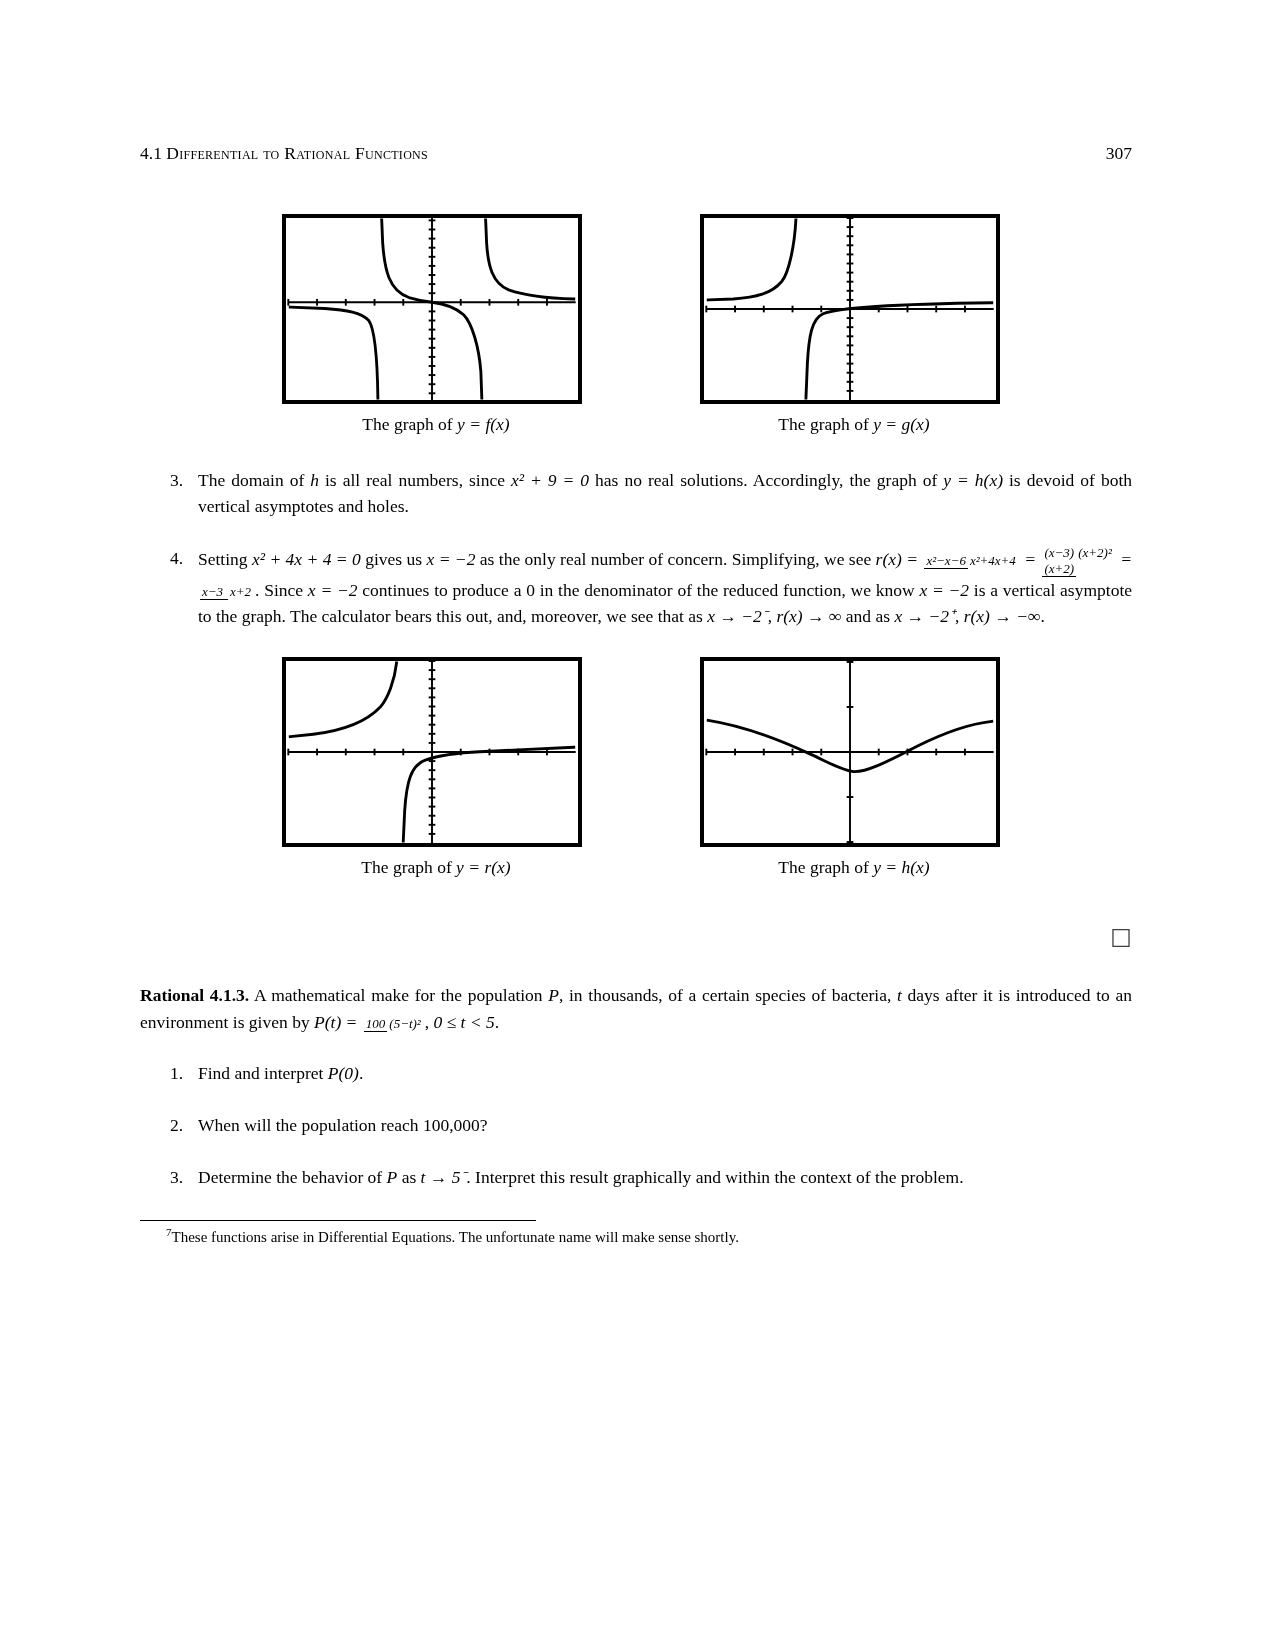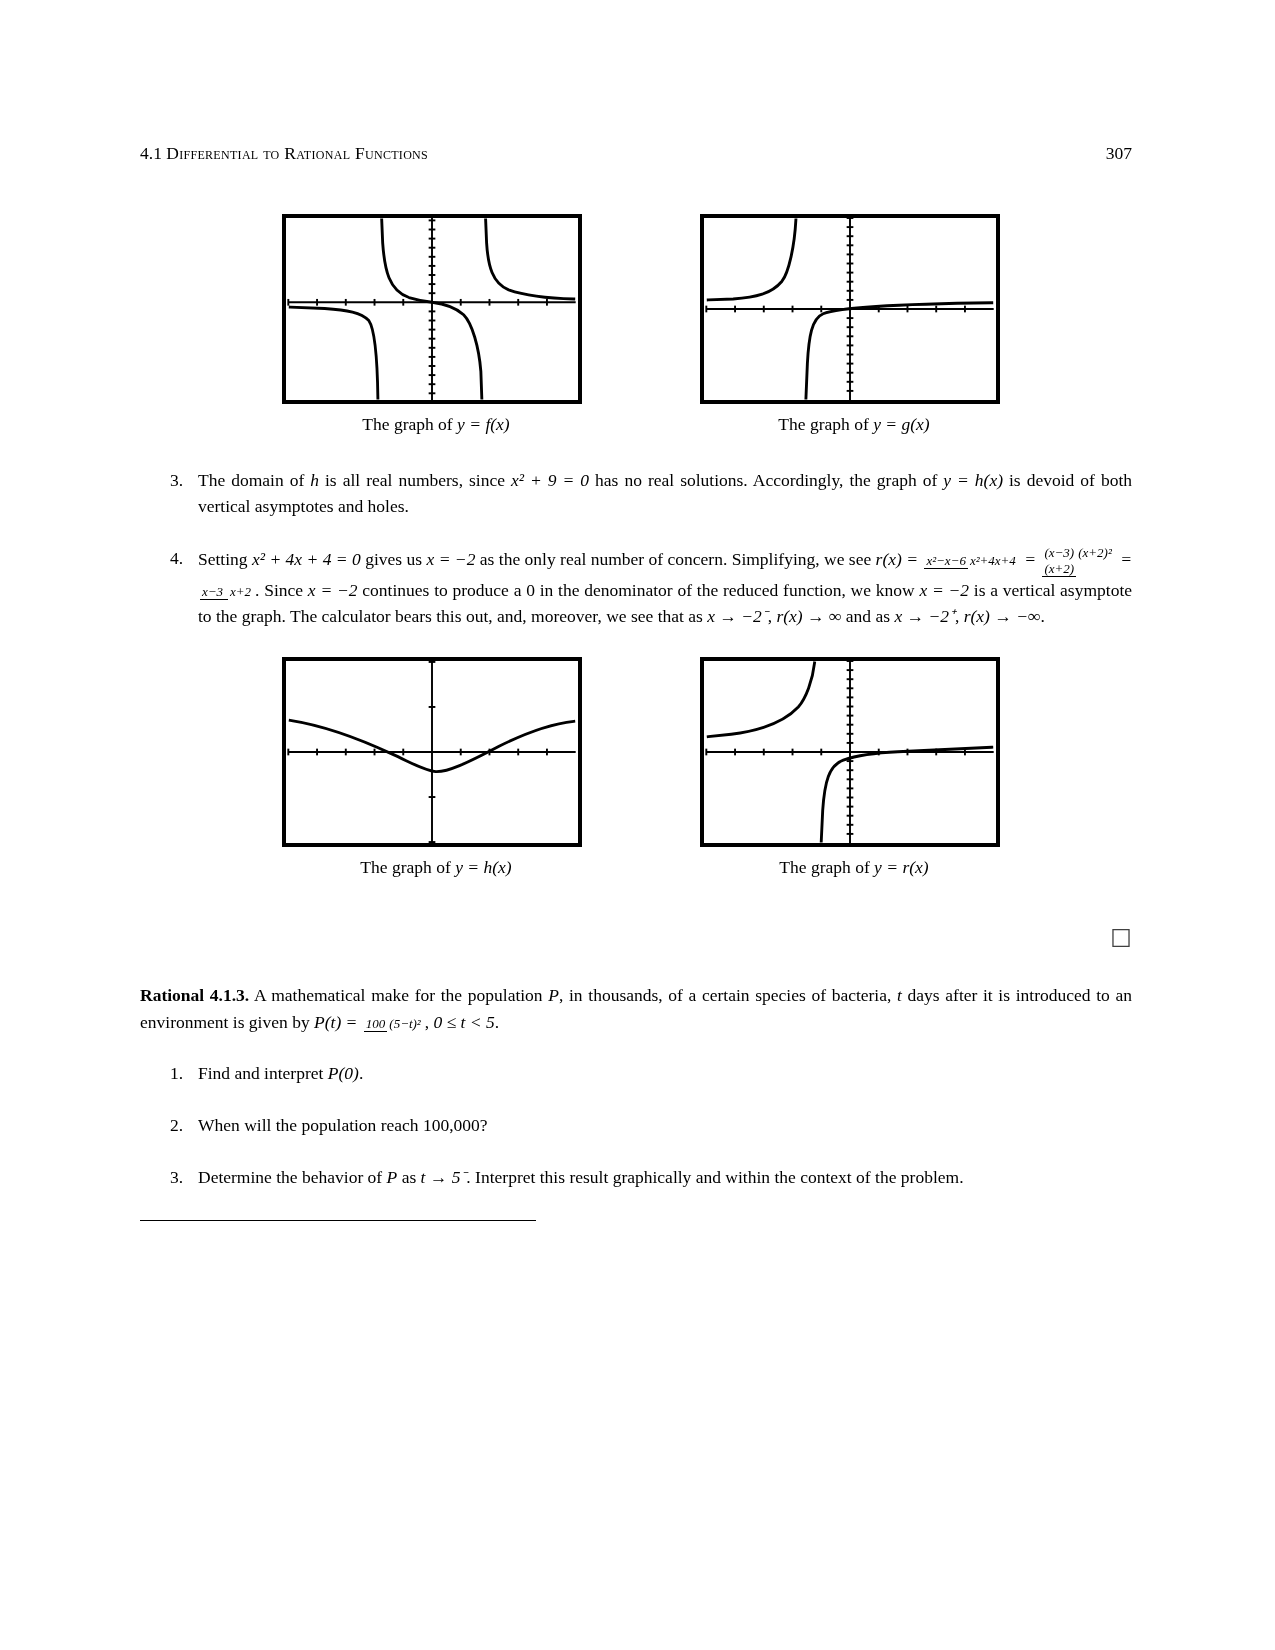--- a/index.html
+++ b/index.html
@@ -164,42 +164,20 @@
             <span class="den">x+2</span>
           </span><span>.  Since </span><span class="mi">x = −2</span><span> continues to produce a 0 in the denominator of the reduced function, we know </span><span class="mi">x = −2</span><span> is a vertical asymptote to the graph.  The calculator bears this out, and, moreover, we see that as </span><span class="mi">x → −2⁻</span><span>, </span><span class="mi">r(x) → ∞</span><span> and as </span><span class="mi">x → −2⁺</span><span>, </span><span class="mi">r(x) → −∞</span><span>.</span></span>
     </div>
   </div>
 
   <div class="figrow row2">
     <figure class="calcfig">
       <svg class="calc" width="300" height="190" viewBox="0 0 300 190">
         <line class="axis" x1="0" y1="95" x2="300" y2="95"></line>
         <line class="axis" x1="150" y1="0" x2="150" y2="190"></line>
-        <path class="curve" d="M2 62 C40 68 78 83 108 97 C128 106 143 115 154 115.5 C166 116 186 107 220 89 C252 73 280 65 298 63"></path>
-      <line x1="0" y1="91.5" x2="0" y2="98.5" class="tick"></line>
-          <line x1="30" y1="91.5" x2="30" y2="98.5" class="tick"></line>
-          <line x1="60" y1="91.5" x2="60" y2="98.5" class="tick"></line>
-          <line x1="90" y1="91.5" x2="90" y2="98.5" class="tick"></line>
-          <line x1="120" y1="91.5" x2="120" y2="98.5" class="tick"></line>
-          <line x1="180" y1="91.5" x2="180" y2="98.5" class="tick"></line>
-          <line x1="210" y1="91.5" x2="210" y2="98.5" class="tick"></line>
-          <line x1="240" y1="91.5" x2="240" y2="98.5" class="tick"></line>
-          <line x1="270" y1="91.5" x2="270" y2="98.5" class="tick"></line>
-          <line x1="146.5" y1="1" x2="153.5" y2="1" class="tick"></line>
-          <line x1="146.5" y1="48" x2="153.5" y2="48" class="tick"></line>
-          <line x1="146.5" y1="142" x2="153.5" y2="142" class="tick"></line>
-          <line x1="146.5" y1="189" x2="153.5" y2="189" class="tick"></line>
-        </svg>
-      <figcaption class="caption"><span>The graph of </span><span class="mi">y = h(x)</span></figcaption>
-    </figure>
-
-    <figure class="calcfig">
-      <svg class="calc" width="300" height="190" viewBox="0 0 300 190">
-        <line class="axis" x1="0" y1="95" x2="300" y2="95"></line>
-        <line class="axis" x1="150" y1="0" x2="150" y2="190"></line>
         <path class="curve" d="M2 79 L26 76.5 C54 73 80 65 96 48 C104 39 111 20 113 2"></path>
         <path class="curve" d="M120 188 L121.5 156 C123.5 126 128 109 143 103.5 C162 97 185 95.5 200 94.8 C235 93 272 91 298 90"></path>
       <line x1="0" y1="91.5" x2="0" y2="98.5" class="tick"></line>
           <line x1="30" y1="91.5" x2="30" y2="98.5" class="tick"></line>
           <line x1="60" y1="91.5" x2="60" y2="98.5" class="tick"></line>
           <line x1="90" y1="91.5" x2="90" y2="98.5" class="tick"></line>
           <line x1="120" y1="91.5" x2="120" y2="98.5" class="tick"></line>
           <line x1="180" y1="91.5" x2="180" y2="98.5" class="tick"></line>
           <line x1="210" y1="91.5" x2="210" y2="98.5" class="tick"></line>
           <line x1="240" y1="91.5" x2="240" y2="98.5" class="tick"></line>
@@ -219,20 +197,42 @@
           <line x1="146.5" y1="123.5" x2="153.5" y2="123.5" class="tick"></line>
           <line x1="146.5" y1="133" x2="153.5" y2="133" class="tick"></line>
           <line x1="146.5" y1="142.5" x2="153.5" y2="142.5" class="tick"></line>
           <line x1="146.5" y1="152" x2="153.5" y2="152" class="tick"></line>
           <line x1="146.5" y1="161.5" x2="153.5" y2="161.5" class="tick"></line>
           <line x1="146.5" y1="171" x2="153.5" y2="171" class="tick"></line>
           <line x1="146.5" y1="180.5" x2="153.5" y2="180.5" class="tick"></line>
         </svg>
       <figcaption class="caption"><span>The graph of </span><span class="mi">y = r(x)</span></figcaption>
     </figure>
+
+    <figure class="calcfig">
+      <svg class="calc" width="300" height="190" viewBox="0 0 300 190">
+        <line class="axis" x1="0" y1="95" x2="300" y2="95"></line>
+        <line class="axis" x1="150" y1="0" x2="150" y2="190"></line>
+        <path class="curve" d="M2 62 C40 68 78 83 108 97 C128 106 143 115 154 115.5 C166 116 186 107 220 89 C252 73 280 65 298 63"></path>
+      <line x1="0" y1="91.5" x2="0" y2="98.5" class="tick"></line>
+          <line x1="30" y1="91.5" x2="30" y2="98.5" class="tick"></line>
+          <line x1="60" y1="91.5" x2="60" y2="98.5" class="tick"></line>
+          <line x1="90" y1="91.5" x2="90" y2="98.5" class="tick"></line>
+          <line x1="120" y1="91.5" x2="120" y2="98.5" class="tick"></line>
+          <line x1="180" y1="91.5" x2="180" y2="98.5" class="tick"></line>
+          <line x1="210" y1="91.5" x2="210" y2="98.5" class="tick"></line>
+          <line x1="240" y1="91.5" x2="240" y2="98.5" class="tick"></line>
+          <line x1="270" y1="91.5" x2="270" y2="98.5" class="tick"></line>
+          <line x1="146.5" y1="1" x2="153.5" y2="1" class="tick"></line>
+          <line x1="146.5" y1="48" x2="153.5" y2="48" class="tick"></line>
+          <line x1="146.5" y1="142" x2="153.5" y2="142" class="tick"></line>
+          <line x1="146.5" y1="189" x2="153.5" y2="189" class="tick"></line>
+        </svg>
+      <figcaption class="caption"><span>The graph of </span><span class="mi">y = h(x)</span></figcaption>
+    </figure>
   </div>
 
   <div class="qedrow">
     <span class="qed">□</span>
   </div>
 
 
   <p class="para example"><span class="bold">Rational 4.1.3.</span><span>  A mathematical make for the population </span><span class="mi">P</span><span>, in thousands, of a certain species of bacteria, </span><span class="mi">t</span><span> days after it is introduced to an environment is given by </span><span class="mi">P(t) = </span><span class="frac mi">
         <span class="num">100</span>
         <span class="den">(5−t)²</span>
@@ -248,15 +248,18 @@
       <span class="li-body"><span>When will the population reach 100,000?</span></span>
     </div>
     <div class="li ex-item">
       <span class="num">3.</span>
       <span class="li-body"><span>Determine the behavior of </span><span class="mi">P</span><span> as </span><span class="mi">t → 5⁻</span><span>.  Interpret this result graphically and within the context of the problem.</span></span>
     </div>
   </div>
 
   <div class="footnote-block">
     <div class="fnrule"></div>
+    <div class="fntext">
+      <sup>7</sup><span><span>These functions arise in Differential Equations.  The unfortunate name will make sense shortly.</span></span>
+    </div>
   </div>
 
 </div>
 
 </body></html>

